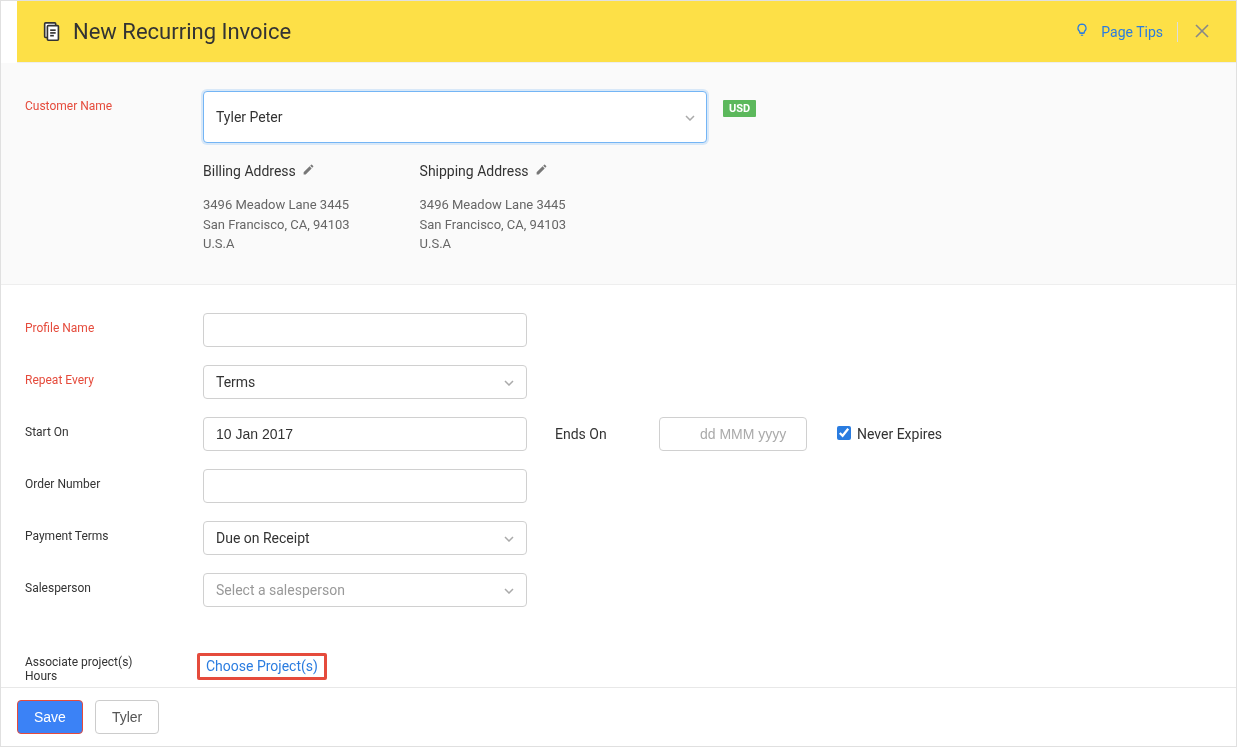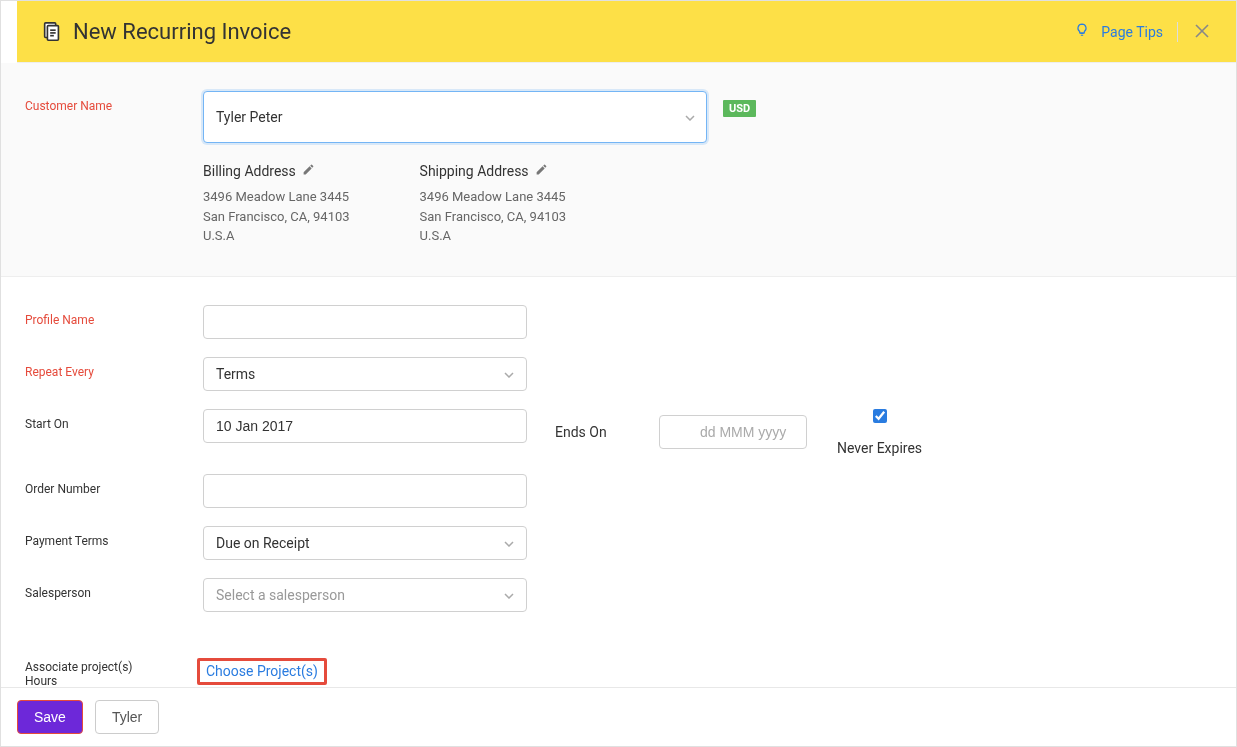--- a/index.html
+++ b/index.html
@@ -160,21 +160,21 @@
     display: flex;
     gap: 70px;
   }
   .address-col { }
   .address-title {
     font-size: 14px;
     color: #333;
     display: flex;
     align-items: center;
     gap: 6px;
-    margin-bottom: 8px;
+    margin-bottom: 16px;
   }
   .address-body {
     font-size: 13px;
     color: #666;
     line-height: 1.5;
   }
   .edit-icon {
     color: #888;
     cursor: pointer;
   }
@@ -185,24 +185,23 @@
   }
   .inline-label {
     font-size: 14px;
     color: #333;
     margin-right: 14px;
     min-width: 60px;
   }
   .input-short { width: 148px; padding-left: 40px; }
   .checkbox-wrap {
     display: flex;
-    align-items: center;
-    gap: 17px;
-    font-size: 14px;
-    flex-direction: column;
+    align-items: flex-start;
+    gap: 6px;
+    font-size: 14px;
   }
   .checkbox {
     width: 14px;
     height: 14px;
     accent-color: #2a7ce0;
   }
   .link-btn {
     color: #2a7ce0;
     font-size: 14px;
     cursor: pointer;
@@ -222,21 +221,21 @@
     background: #fff;
   }
   .btn {
     padding: 8px 16px;
     border-radius: 4px;
     font-size: 14px;
     cursor: pointer;
     border: 1px solid transparent;
   }
   .btn-primary {
-    background: #6d28d9;
+    background: #3b82f6;
     color: #fff;
     border-color: #e54b3c;
   }
   .btn-secondary {
     background: #fff;
     color: #555;
     border-color: #ccc;
   }
   .doc-icon { display: inline-flex; }
 </style>

